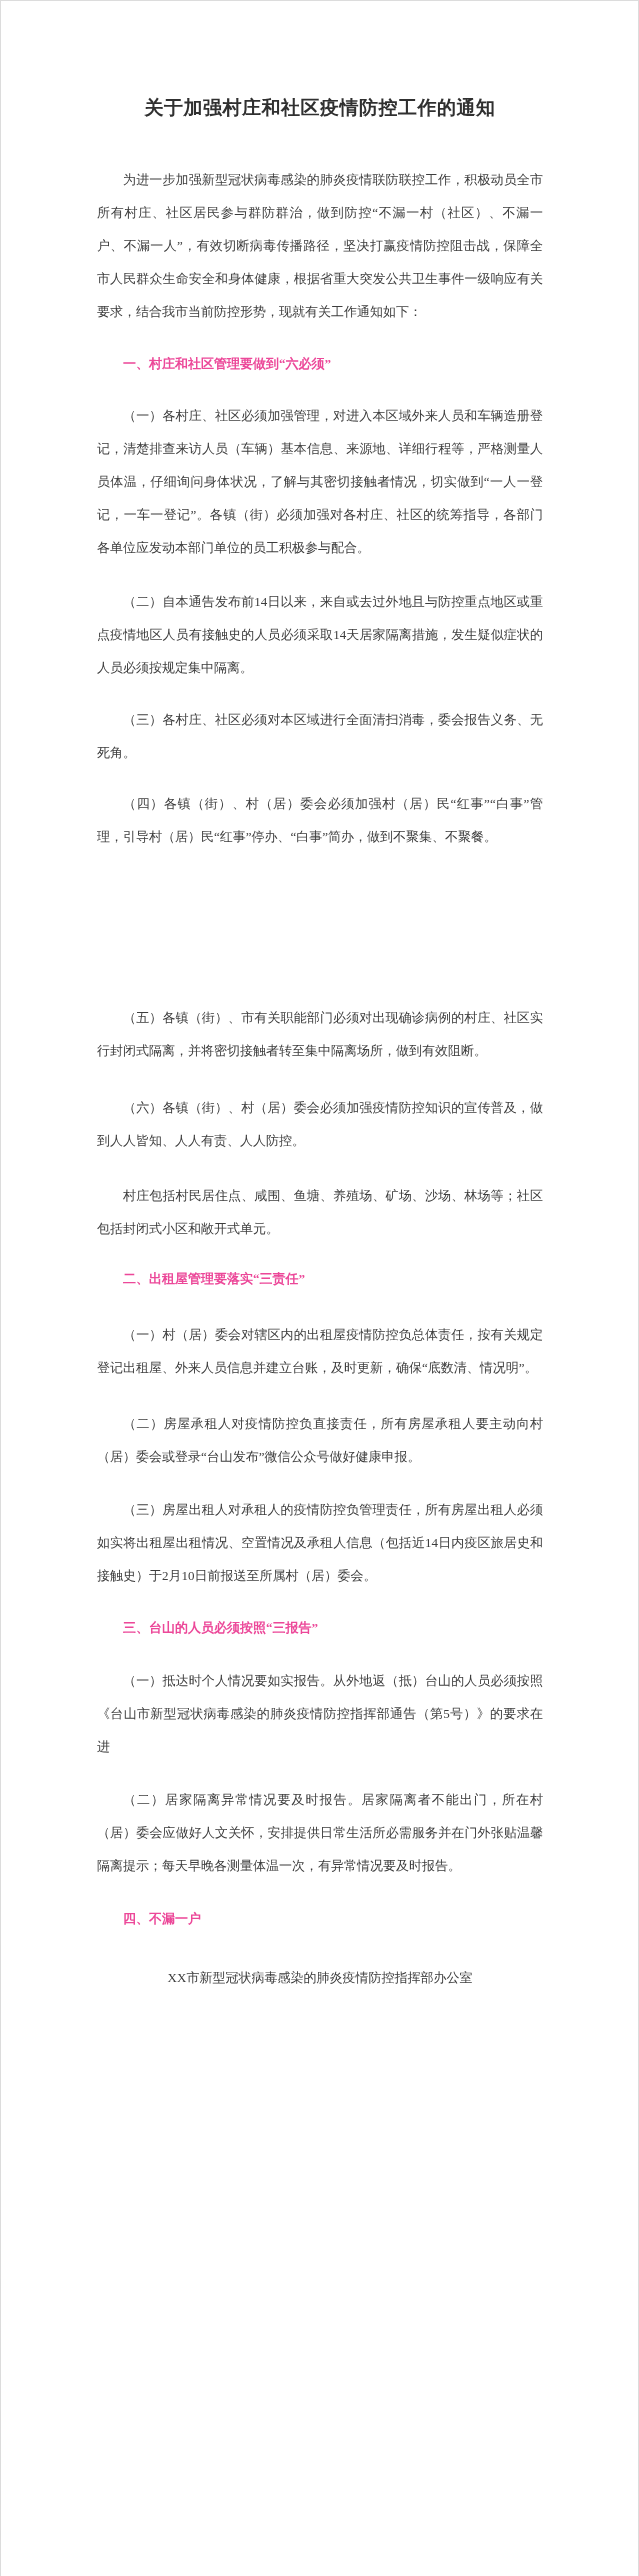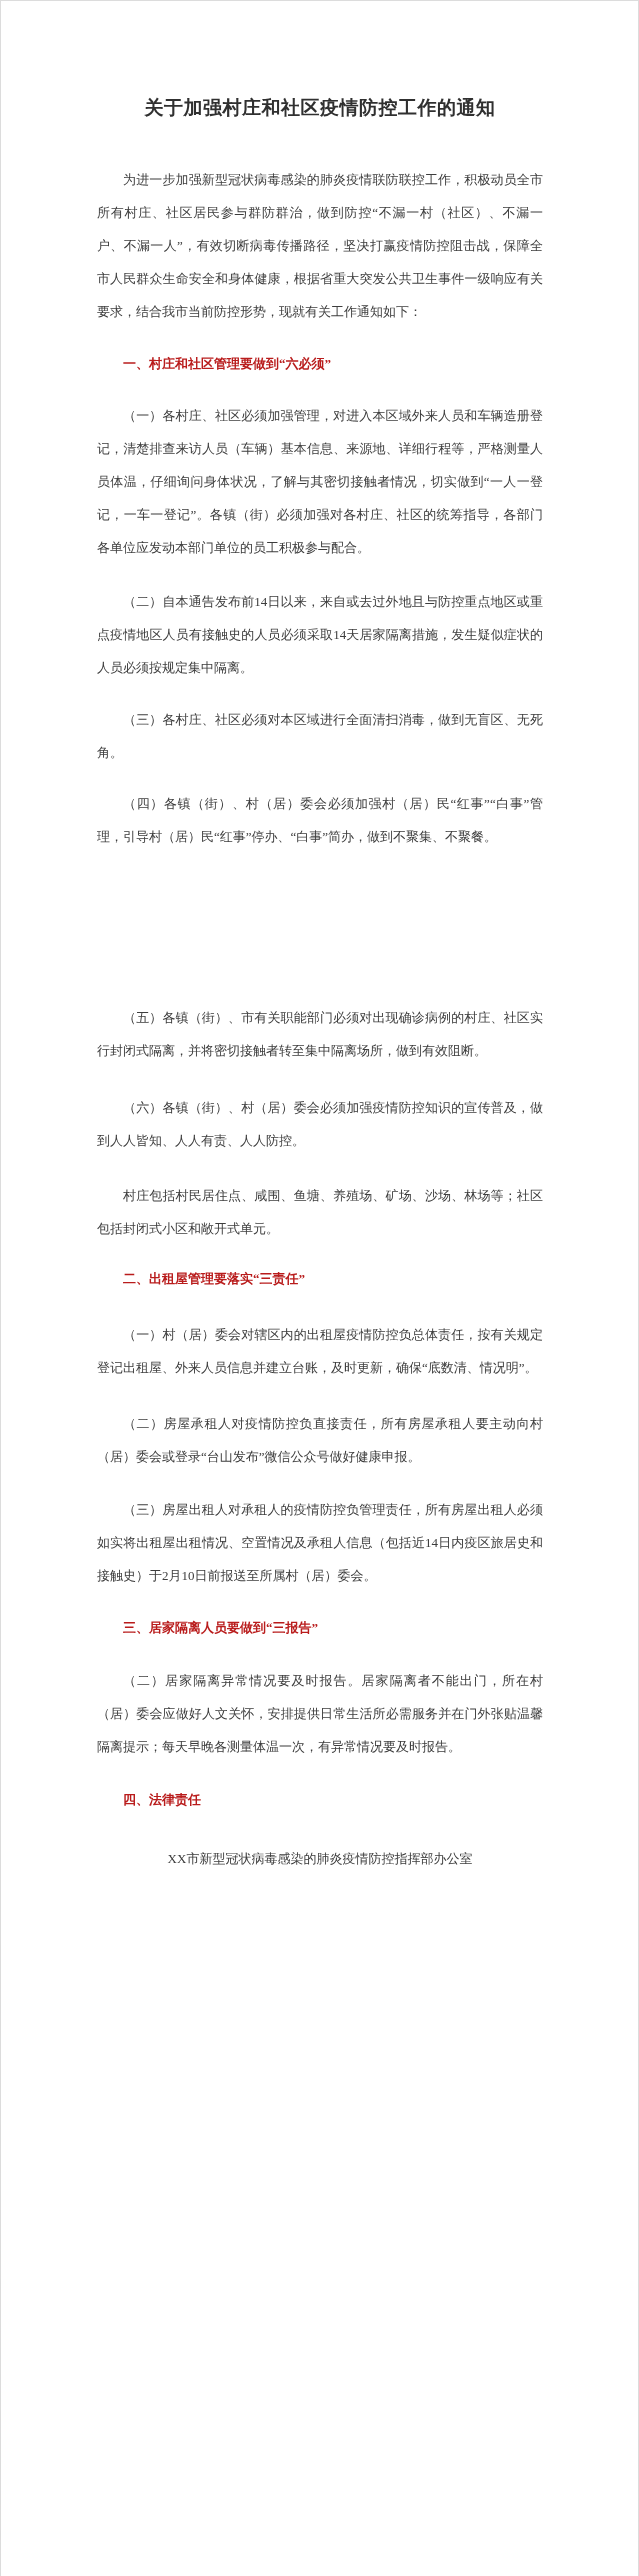--- a/index.html
+++ b/index.html
@@ -40,21 +40,21 @@
     text-indent: 2em;
     word-break: break-all;
   }
   .para.no-indent { text-indent: 0; }
   .heading {
     margin: 19.6px 0 0 0;
     font-size: 13px;
     line-height: 33px;
     font-weight: bold;
     text-indent: 2em;
-    color: #b91c1c;
+    color: #ec4899;
   }
   .sig-line {
     margin: 26px 0 0 0;
     font-size: 13px;
     line-height: 33px;
     text-align: center;
     text-indent: 0;
   }
 </style>
 </head>
@@ -66,45 +66,46 @@
     <div class="doc-title">关于加强村庄和社区疫情防控工作的通知</div>
 
     <p class="para" style="margin-top:37px">为进一步加强新型冠状病毒感染的肺炎疫情联防联控工作，积极动员全市所有村庄、社区居民参与群防群治，做到防控“不漏一村（社区）、不漏一户、不漏一人”，有效切断病毒传播路径，坚决打赢疫情防控阻击战，保障全市人民群众生命安全和身体健康，根据省重大突发公共卫生事件一级响应有关要求，结合我市当前防控形势，现就有关工作通知如下：</p>
 
     <p class="heading" style="margin-top:19px">一、村庄和社区管理要做到“六必须”</p>
 
     <p class="para" style="margin-top:19px">（一）各村庄、社区必须加强管理，对进入本区域外来人员和车辆造册登记，清楚排查来访人员（车辆）基本信息、来源地、详细行程等，严格测量人员体温，仔细询问身体状况，了解与其密切接触者情况，切实做到“一人一登记，一车一登记”。各镇（街）必须加强对各村庄、社区的统筹指导，各部门各单位应发动本部门单位的员工积极参与配合。</p>
 
     <p class="para" style="margin-top:20.6px">（二）自本通告发布前14日以来，来自或去过外地且与防控重点地区或重点疫情地区人员有接触史的人员必须采取14天居家隔离措施，发生疑似症状的人员必须按规定集中隔离。</p>
 
-    <p class="para" style="margin-top:19px">（三）各村庄、社区必须对本区域进行全面清扫消毒，做到无盲区、无死角。</p>
+    <p class="para" style="margin-top:19px">（三）各村庄、社区必须对本区域进行全面清扫消毒，委会报告义务、无死角。</p>
 
     <p class="para" style="margin-top:18.5px">（四）各镇（街）、村（居）委会必须加强村（居）民“红事”“白事”管理，引导村（居）民“红事”停办、“白事”简办，做到不聚集、不聚餐。</p>
 
     <p class="para" style="margin-top:148px">（五）各镇（街）、市有关职能部门必须对出现确诊病例的村庄、社区实行封闭式隔离，并将密切接触者转至集中隔离场所，做到有效阻断。</p>
 
     <p class="para" style="margin-top:24px">（六）各镇（街）、村（居）委会必须加强疫情防控知识的宣传普及，做到人人皆知、人人有责、人人防控。</p>
 
     <p class="para" style="margin-top:22px">村庄包括村民居住点、咸围、鱼塘、养殖场、矿场、沙场、林场等；社区包括封闭式小区和敞开式单元。</p>
 
     <p class="heading" style="margin-top:16.5px">二、出租屋管理要落实“三责任”</p>
 
     <p class="para" style="margin-top:23px">（一）村（居）委会对辖区内的出租屋疫情防控负总体责任，按有关规定登记出租屋、外来人员信息并建立台账，及时更新，确保“底数清、情况明”。</p>
 
     <p class="para" style="margin-top:23px">（二）房屋承租人对疫情防控负直接责任，所有房屋承租人要主动向村（居）委会或登录“台山发布”微信公众号做好健康申报。</p>
 
     <p class="para" style="margin-top:20.6px">（三）房屋出租人对承租人的疫情防控负管理责任，所有房屋出租人必须如实将出租屋出租情况、空置情况及承租人信息（包括近14日内疫区旅居史和接触史）于2月10日前报送至所属村（居）委会。</p>
 
-    <p class="heading" style="margin-top:19px">三、居家隔离人员要做到“三报告”</p>
+    <p class="heading" style="margin-top:19px">三、台山的人员必须按照“三报告”</p>
 
+    <p class="para" style="margin-top:20px">（一）抵达时个人情况要如实报告。从外地返（抵）台山的人员必须按照《台山市新型冠状病毒感染的肺炎疫情防控指挥部通告（第5号）》的要求在进</p>
 
 
     <p class="para" style="margin-top:20px">（二）居家隔离异常情况要及时报告。居家隔离者不能出门，所在村（居）委会应做好人文关怀，安排提供日常生活所必需服务并在门外张贴温馨隔离提示；每天早晚各测量体温一次，有异常情况要及时报告。</p>
 
 
-    <p class="heading" style="margin-top:19.6px">四、法律责任</p>
+    <p class="heading" style="margin-top:19.6px">四、不漏一户</p>
 
 
     <p class="sig-line">XX市新型冠状病毒感染的肺炎疫情防控指挥部办公室</p>
 
   </div>
 </div>
 
 
 </body></html>

